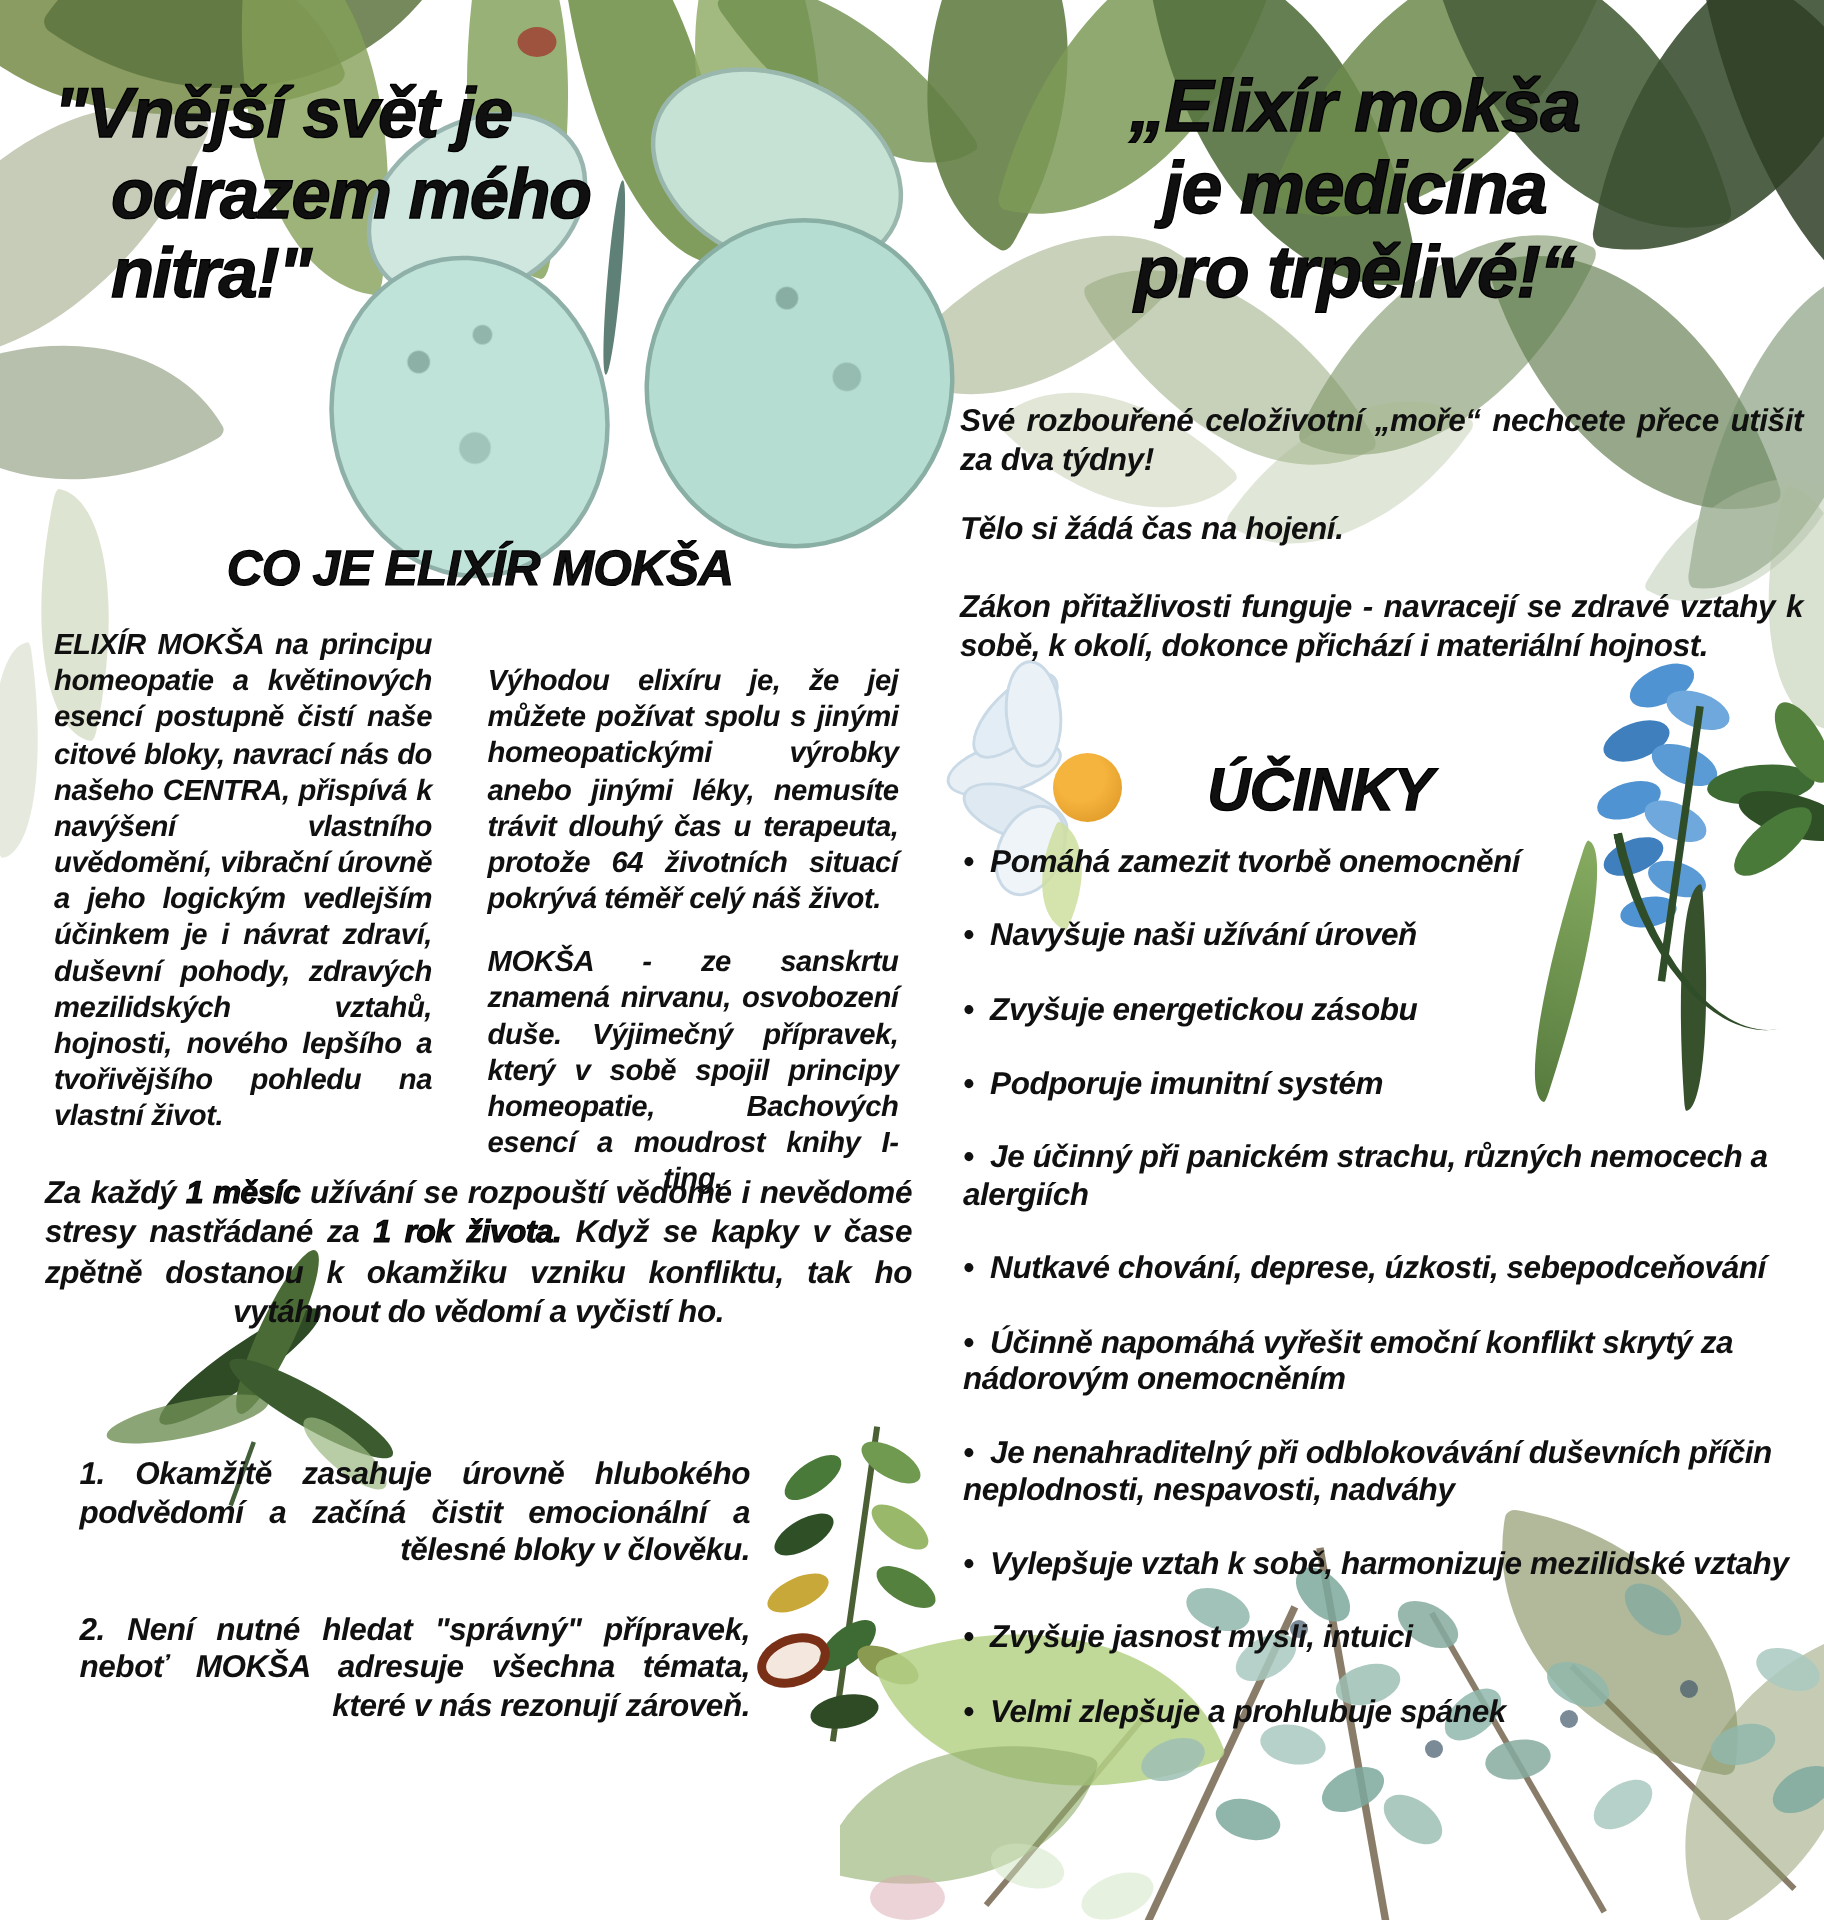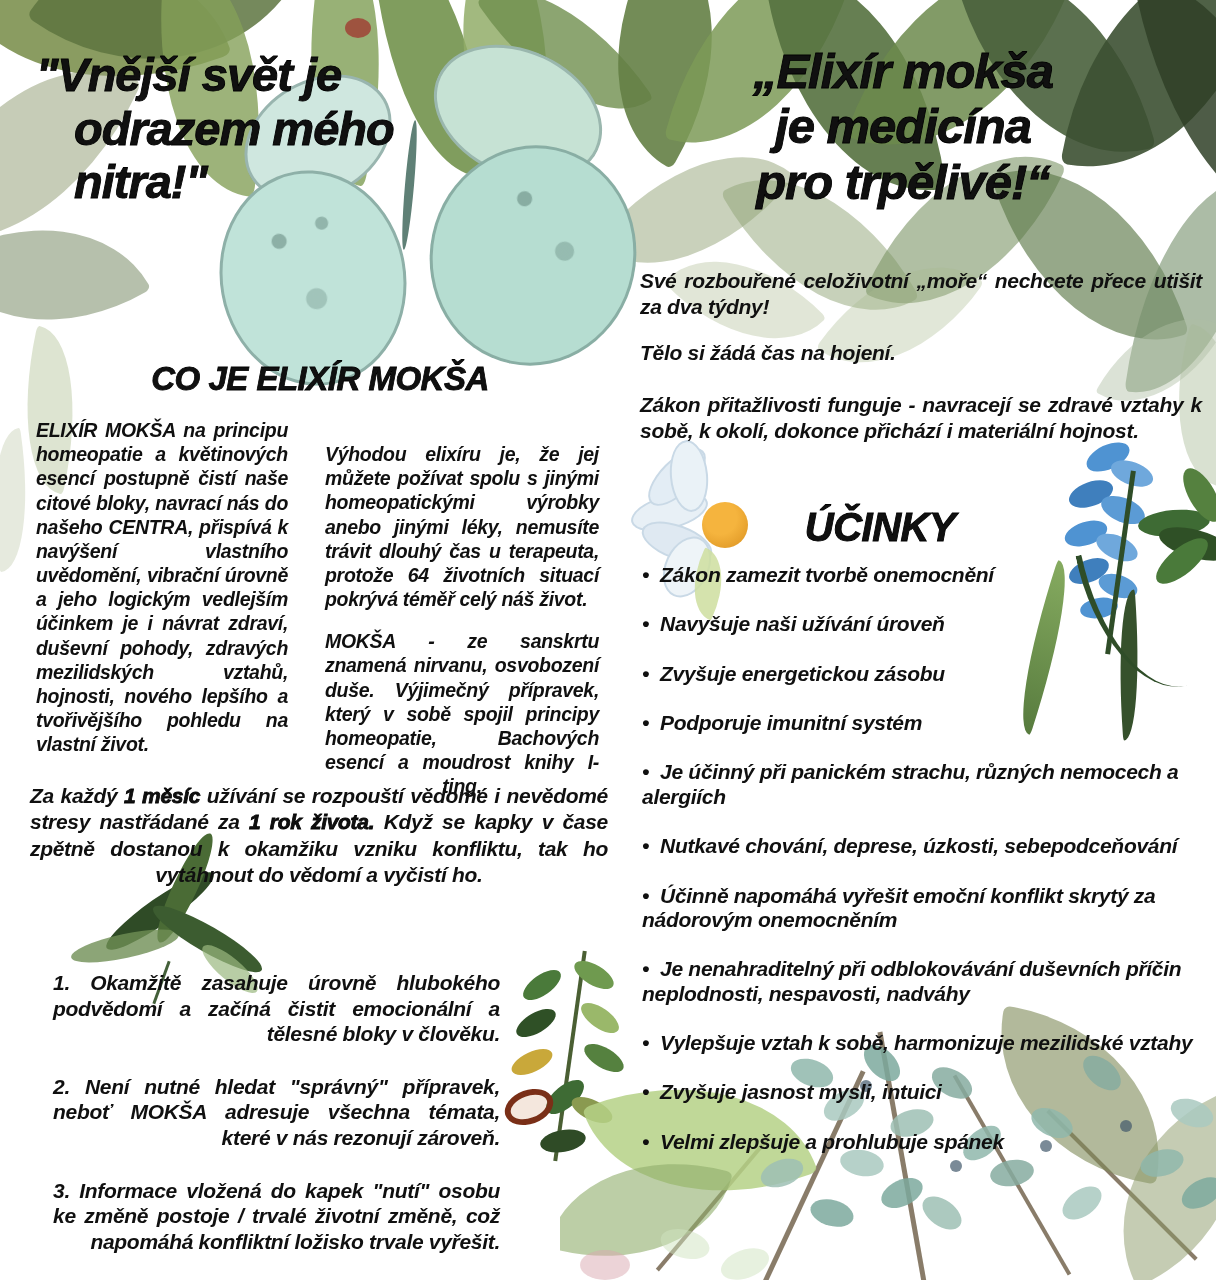--- a/index.html
+++ b/index.html
@@ -179,21 +179,21 @@
   <div>je medicína</div>
   <div>pro trpělivé!“</div>
 </div>
 
 <p class="txt body21 just" style="left:640px;top:268px;width:562px;">Své rozbouřené celoživotní „moře“ nechcete přece utišit za dva týdny!</p>
 <p class="txt body21" style="left:640px;top:340px;width:562px;">Tělo si žádá čas na hojení.</p>
 <p class="txt body21 just" style="left:640px;top:392px;width:562px;">Zákon přitažlivosti funguje - navracejí se zdravé vztahy k sobě, k okolí, dokonce přichází i materiální hojnost.</p>
 
 <h2 class="txt h-fx" style="left:740px;top:505px;width:280px;margin:0;">ÚČINKY</h2>
 <ul class="txt body21 fx-list" style="left:642px;top:563px;width:565px;">
-  <li><span class="blt">•</span><span>Zákon zamezit tvorbě onemocnění</span></li>
+  <li><span class="blt">•</span><span>Pomáhá zamezit tvorbě onemocnění</span></li>
   <li><span class="blt">•</span><span>Navyšuje naši užívání úroveň</span></li>
   <li><span class="blt">•</span><span>Zvyšuje energetickou zásobu</span></li>
   <li><span class="blt">•</span><span>Podporuje imunitní systém</span></li>
   <li><span class="blt">•</span><span>Je účinný při panickém strachu, různých nemocech a alergiích</span></li>
   <li><span class="blt">•</span><span>Nutkavé chování, deprese, úzkosti, sebepodceňování</span></li>
   <li><span class="blt">•</span><span>Účinně napomáhá vyřešit emoční konflikt skrytý za nádorovým onemocněním</span></li>
   <li><span class="blt">•</span><span>Je nenahraditelný při odblokovávání duševních příčin neplodnosti, nespavosti, nadváhy</span></li>
   <li><span class="blt">•</span><span>Vylepšuje vztah k sobě, harmonizuje mezilidské vztahy</span></li>
   <li><span class="blt">•</span><span>Zvyšuje jasnost mysli, intuici</span></li>
   <li><span class="blt">•</span><span>Velmi zlepšuje a prohlubuje spánek</span></li>
@@ -206,14 +206,13 @@
   <p class="lastc" style="margin-top:18px;">MOKŠA - ze sanskrtu znamená nirvanu, osvobození duše. Výjimečný přípravek, který v sobě spojil principy homeopatie, Bachových esencí a moudrost knihy I-ting.</p>
 </div>
 
 <p class="txt body21 just lastc" style="left:30px;top:783px;width:578px;">
   <span>Za každý </span><span class="hv">1 měsíc</span><span> užívání se rozpouští vědomé i nevědomé stresy nastřádané za </span><span class="hv">1 rok života.</span><span> Když se kapky v čase zpětně dostanou k okamžiku vzniku konfliktu, tak ho vytáhnout do vědomí a vyčistí ho.</span>
 </p>
 
 <div class="txt body21" style="left:53px;top:970px;width:447px;">
   <p class="num-item just lastr">1. Okamžitě zasahuje úrovně hlubokého podvědomí a začíná čistit emocionální a tělesné bloky v člověku.</p>
   <p class="num-item just lastr">2. Není nutné hledat "správný" přípravek, neboť MOKŠA adresuje všechna témata, které v nás rezonují zároveň.</p>
-  <p class="num-item just lastr">3. Informace vložená do kapek "nutí" osobu ke změně postoje / trvalé životní změně, což napomáhá konfliktní ložisko trvale vyřešit.</p>
 </div>
 
 </body></html>

